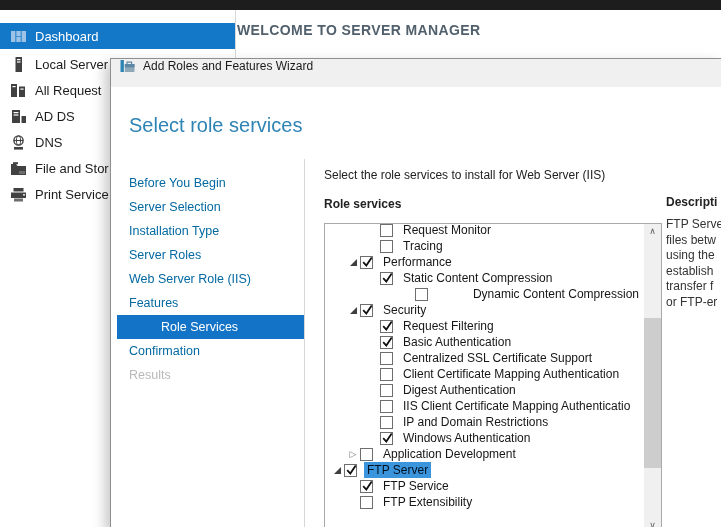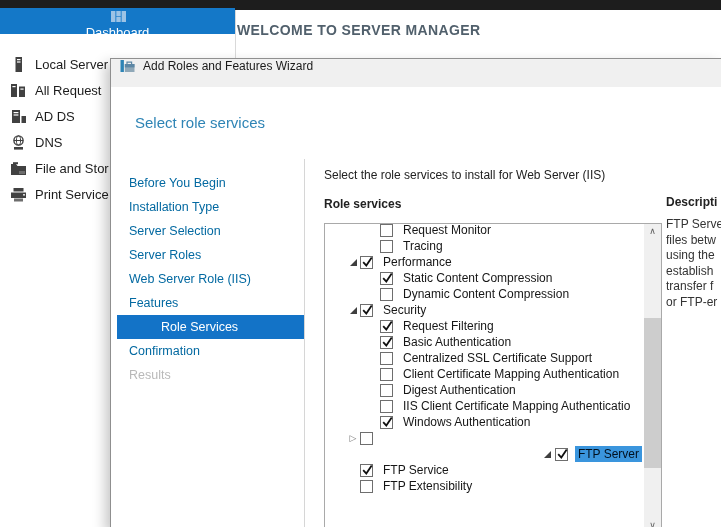--- a/index.html
+++ b/index.html
@@ -19,21 +19,21 @@
   .sb-item.selected{width:235px;color:#ffffff}
   .sb-icon{width:17px;height:17px;margin:0 8px 0 10px;flex:none;display:inline-flex}
 
   
   .dialog{position:absolute;left:110px;top:58px;width:611px;height:469px;background:#ffffff;
     border:1px solid #8f8f8f;border-right:none;box-shadow:-5px 5px 12px rgba(0,0,0,.22);overflow:hidden}
   .titlebar{position:absolute;left:0;top:0;width:100%;height:28px;background:#f0f0f0;
     display:flex;align-items:flex-start}
   .title-icon{margin:0 8px 0 9px;display:inline-flex;flex:none}
   .title-text{font-size:12px;color:#1a1a1a}
-  .wiz-heading{position:absolute;left:24px;top:55px;font-size:15px;font-weight:300;
+  .wiz-heading{position:absolute;left:18px;top:55px;font-size:20px;font-weight:300;
     color:#2e84b5;white-space:nowrap}
 
   .wiz-nav{position:absolute;left:6px;top:112px;width:187px}
   .nav-item{height:24px;line-height:24px;padding-left:12px;font-size:12.5px;color:#0369a1;
     white-space:nowrap;cursor:default}
   .nav-item.selected{color:#ffffff;padding-left:44px}
   .nav-item.disabled{color:#b9b9b9}
   .wiz-divider{position:absolute;left:193px;top:100px;bottom:0;width:1px;background:#d6d6d6}
 
   .instruction{position:absolute;left:213px;top:109px;font-size:12px;color:#222;white-space:nowrap}
@@ -64,21 +64,21 @@
   .desc-line{height:15.6px;line-height:15.6px}
 </style>
 </head>
 <body>
 
 <div class="topbar"></div>
 <div class="vdiv"></div>
 <div class="welcome">WELCOME TO SERVER MANAGER</div>
 
 <div id="sidebar">
-    <div class="sb-item selected" style="top: 8px; background: rgb(20, 120, 200); flex-direction: column;">
+    <div class="sb-item selected" style="top: 23px; background: rgb(20, 120, 200);">
       <span class="sb-icon">
         <svg width="17" height="17" viewBox="0 0 17 17">
           <g fill="#9cc3e5">
             <rect x="1" y="3" width="4.4" height="11"></rect>
             <rect x="6.3" y="3" width="4.4" height="5.2"></rect>
             <rect x="6.3" y="8.8" width="4.4" height="5.2"></rect>
             <rect x="11.6" y="3" width="4.4" height="11"></rect>
           </g>
         </svg>
       </span>
@@ -159,22 +159,22 @@
           <rect x="4.8" y="5" width="9.7" height="8" fill="#8fa8b8"></rect>
           <rect x="4.8" y="5" width="9.7" height="3.4" fill="#5c87a5"></rect>
         </svg>
       </span>
     <span class="title-text">Add Roles and Features Wizard</span>
   </div>
   <div class="wiz-heading">Select role services</div>
 
   <div class="wiz-nav" id="wizNav">
       <div class="nav-item">Before You Begin</div>
+      <div class="nav-item">Server Selection</div>
       <div class="nav-item">Installation Type</div>
-      <div class="nav-item">Server Selection</div>
       <div class="nav-item">Server Roles</div>
       <div class="nav-item">Web Server Role (IIS)</div>
       <div class="nav-item">Features</div>
       <div class="nav-item selected" style="background: rgb(19, 115, 199);">Role Services</div>
       <div class="nav-item">Confirmation</div>
       <div class="nav-item disabled">Results</div>
     </div>
   <div class="wiz-divider"></div>
 
   <div class="instruction">Select the role services to install for Web Server (IIS)</div>
@@ -205,21 +205,21 @@
         </div>
         <div class="tree-row" style="padding-left: 41px;">
           <span class="expander"></span>
           <span class="cb">
             <svg width="15" height="15" viewBox="0 0 15 15">
               <path d="M3.2 7.2l3.1 3.4 5.4-8" fill="none" stroke="#101010" stroke-width="1.8"></path>
             </svg>
           </span>
           <span class="tree-label">Static Content Compression</span>
         </div>
-        <div class="tree-row" style="padding-left: 41px;">
+        <div class="tree-row" style="padding-left: 41px; justify-content: space-between;">
           <span class="expander"></span>
           <span class="cb"></span>
           <span class="tree-label">Dynamic Content Compression</span>
         </div>
         <div class="tree-row" style="padding-left: 21px;">
           <span class="expander">
             <span class="tri-exp"></span>
           </span>
           <span class="cb">
             <svg width="15" height="15" viewBox="0 0 15 15">
@@ -261,34 +261,40 @@
           <span class="cb"></span>
           <span class="tree-label">Digest Authentication</span>
         </div>
         <div class="tree-row" style="padding-left: 41px;">
           <span class="expander"></span>
           <span class="cb"></span>
           <span class="tree-label">IIS Client Certificate Mapping Authenticatio</span>
         </div>
         <div class="tree-row" style="padding-left: 41px;">
           <span class="expander"></span>
+          <span class="cb"></span>
+          <span class="tree-label">IP and Domain Restrictions</span>
+        </div>
+        <div class="tree-row" style="padding-left: 41px;">
+          <span class="expander"></span>
           <span class="cb">
             <svg width="15" height="15" viewBox="0 0 15 15">
               <path d="M3.2 7.2l3.1 3.4 5.4-8" fill="none" stroke="#101010" stroke-width="1.8"></path>
             </svg>
           </span>
           <span class="tree-label">Windows Authentication</span>
         </div>
         <div class="tree-row" style="padding-left: 21px;">
           <span class="expander">
             <span class="tri-col">▷</span>
           </span>
           <span class="cb"></span>
-        </div>
-        <div class="tree-row" style="padding-left: 5px; justify-content: flex-end;">
+          <span class="tree-label">Application Development</span>
+        </div>
+        <div class="tree-row" style="padding-left: 5px;">
           <span class="expander">
             <span class="tri-exp"></span>
           </span>
           <span class="cb">
             <svg width="15" height="15" viewBox="0 0 15 15">
               <path d="M3.2 7.2l3.1 3.4 5.4-8" fill="none" stroke="#101010" stroke-width="1.8"></path>
             </svg>
           </span>
           <span class="tree-label selected" style="background: rgb(58, 149, 221);">FTP Server</span>
         </div>

